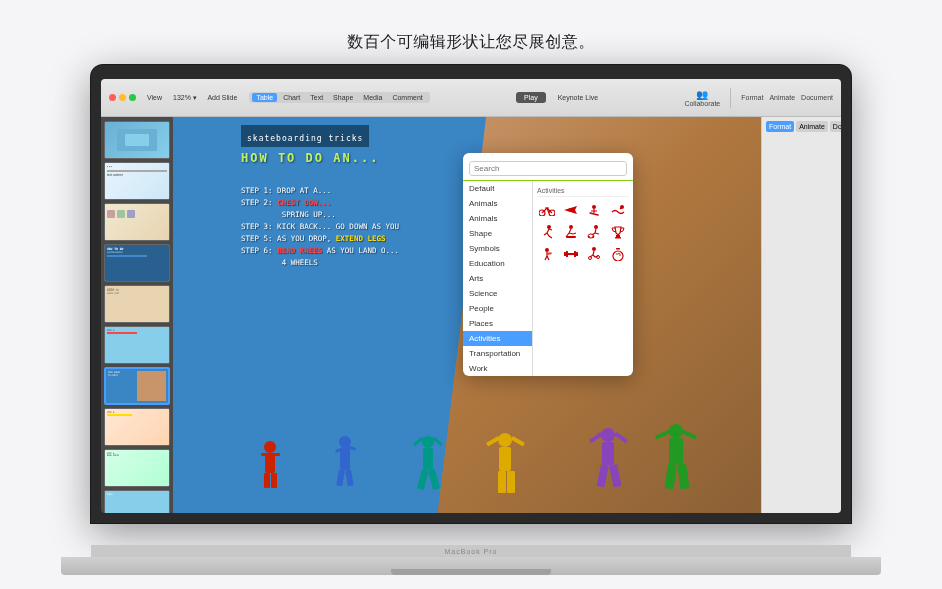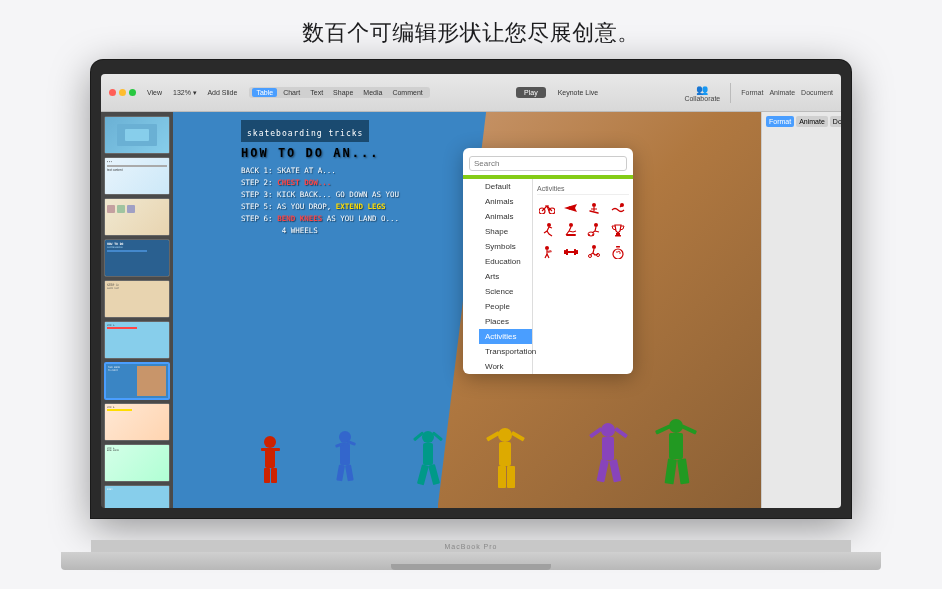--- a/index.html
+++ b/index.html
@@ -8,24 +8,24 @@
       height: 589px;
       background: #f5f5f7;
       font-family: -apple-system, "PingFang SC", "Microsoft YaHei", sans-serif;
       overflow: hidden;
       display: flex;
       flex-direction: column;
       align-items: center;
     }
 
     .headline {
-      font-size: 22px;
+      font-size: 16px;
       color: #1d1d1f;
       text-align: center;
-      padding: 18px 0 12px 0;
+      padding: 32px 0 12px 0;
       letter-spacing: 0.5px;
     }
 
     
     .macbook-wrapper {
       position: relative;
       width: 820px;
       height: 510px;
     }
 
@@ -257,21 +257,21 @@
       left: 290px;
       width: 170px;
       background: white;
       border-radius: 6px;
       box-shadow: 0 4px 20px rgba(0,0,0,0.3);
       z-index: 100;
       overflow: hidden;
     }
     .shapes-search {
       padding: 4px 6px;
-      border-bottom: 4px solid #84cc16;
+      border-bottom: 1px solid #84cc16;
     }
     .shapes-search input {
       width: 100%;
       font-size: 8px;
       border: 1px solid #ccc;
       border-radius: 3px;
       padding: 2px 4px;
       outline: none;
     }
     .shapes-layout {
@@ -280,21 +280,20 @@
     .shapes-categories {
       width: 70px;
       border-right: 1px solid #ddd;
       font-size: 8px;
     }
     .shapes-cat-item {
       padding: 3px 6px;
       cursor: pointer;
       color: #333;
       white-space: nowrap;
-      margin-left: 16px;
     }
     .shapes-cat-item.active {
       background: #4a9eff;
       color: white;
     }
     .shapes-grid {
       flex: 1;
       padding: 4px;
     }
     .shapes-header {
@@ -544,24 +543,25 @@
                   <rect x="28" y="13" width="14" height="4" fill="#8844bb" rx="1" transform="rotate(35 42 13)"></rect>
                   <rect x="15" y="38" width="8" height="22" fill="#8844bb" rx="1" transform="rotate(12 19 38)"></rect>
                   <rect x="23" y="38" width="8" height="22" fill="#8844bb" rx="1" transform="rotate(-12 27 38)"></rect>
                 </svg>
               </div>
 
               <div class="slide-content">
                 <div style="background:#1a4a70;display:inline-block;padding:2px 6px;margin-bottom:4px;">
                   <span style="font-family:monospace;font-size:8px;color:#fff;letter-spacing:1px;">skateboarding tricks</span>
                 </div>
-                <div style="font-family:monospace;font-size:12px;font-weight:bold;color:#000000;letter-spacing:2px;text-shadow:1px 1px 2px rgba(0,0,0,0.5);margin-bottom:5px;">HOW TO DO AN...</div>
+                <div style="font-family:monospace;font-size:12px;font-weight:bold;color:#bef264;letter-spacing:2px;text-shadow:1px 1px 2px rgba(0,0,0,0.5);margin-bottom:20px;">HOW TO DO AN...</div>
                 <div style="font-family:monospace;font-size:7.5px;color:#fff;line-height:1.6;text-shadow:1px 1px 1px rgba(0,0,0,0.5);">
-                  <div>BACK 1: SKATE AT A...</div>
+                  <div>STEP 1: DROP AT A...</div>
                   <div>STEP 2: <span class="highlight-red">CHEST DOW...</span></div>
+                  <div>&nbsp;&nbsp;&nbsp;&nbsp;&nbsp;&nbsp;&nbsp;&nbsp;&nbsp;SPRING UP...</div>
                   <div>STEP 3: KICK BACK... GO DOWN AS YOU</div>
                   <div>STEP 5: AS YOU DROP, <span class="highlight-yellow">EXTEND LEGS</span></div>
                   <div>STEP 6: <span class="highlight-red">BEND KNEES</span> AS YOU LAND O...</div>
                   <div>&nbsp;&nbsp;&nbsp;&nbsp;&nbsp;&nbsp;&nbsp;&nbsp;&nbsp;4 WHEELS</div>
                 </div>
               </div>
 
               <div class="shapes-popup">
 
                 <div class="shapes-search">

